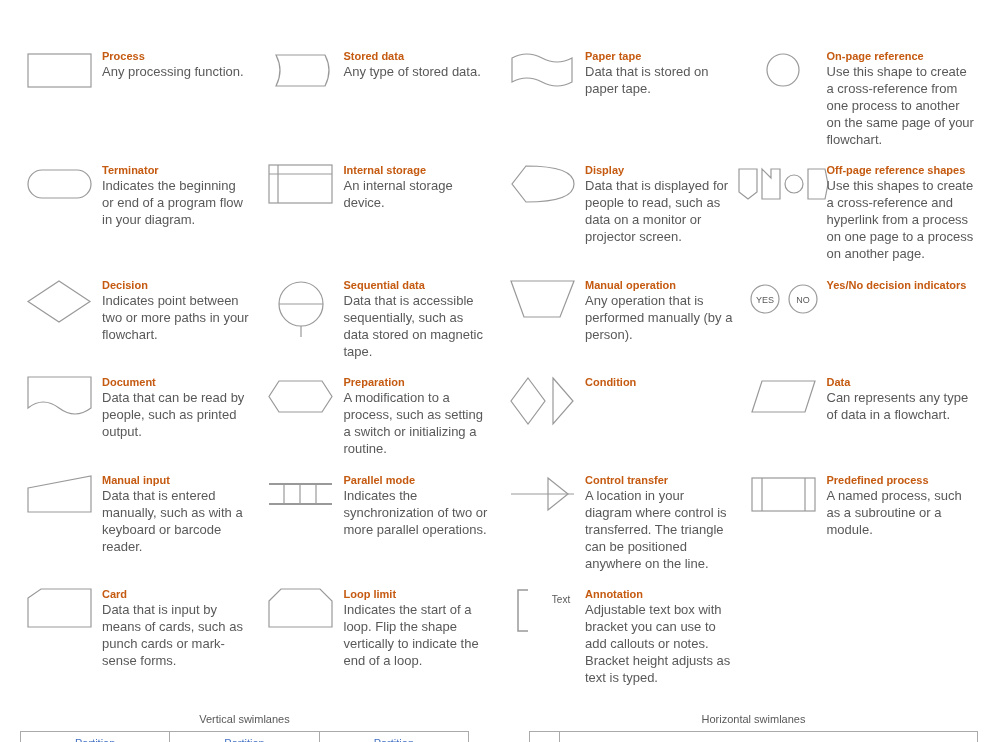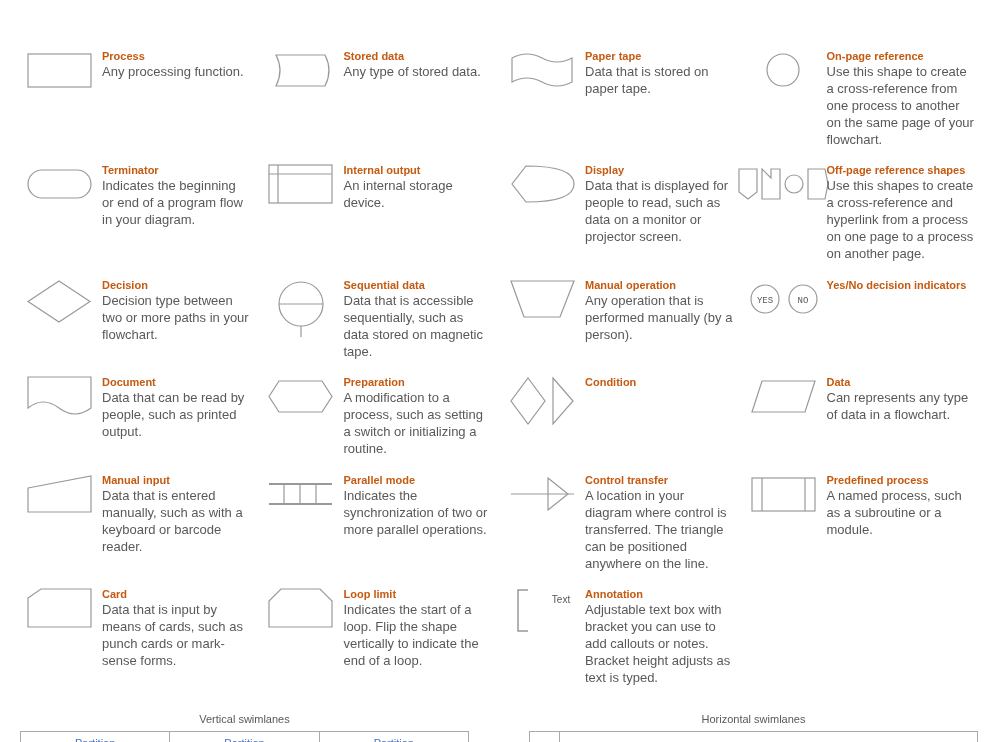--- a/index.html
+++ b/index.html
@@ -206,21 +206,21 @@
 
     <div class="shape-item">
       <div class="shape-visual">
         <svg width="65" height="40">
           <rect x="1" y="1" width="63" height="38" fill="none" stroke="#999" stroke-width="1.2"></rect>
           <line x1="10" y1="1" x2="10" y2="39" stroke="#999" stroke-width="1.2"></line>
           <line x1="1" y1="10" x2="64" y2="10" stroke="#999" stroke-width="1.2"></line>
         </svg>
       </div>
       <div class="shape-info">
-        <div class="shape-title">Internal output</div>
+        <div class="shape-title">Internal storage</div>
         <div class="shape-desc">An internal storage device.</div>
       </div>
     </div>
 
     <div class="shape-item">
       <div class="shape-visual">
         <svg width="65" height="40">
           <path d="M16,2 Q64,2 64,20 Q64,38 16,38 L2,20 Z" fill="none" stroke="#999" stroke-width="1.2"></path>
         </svg>
       </div>
@@ -255,21 +255,21 @@
     </div>
 
     <div class="shape-item">
       <div class="shape-visual">
         <svg width="65" height="45">
           <polygon points="32,2 63,22.5 32,43 1,22.5" fill="none" stroke="#999" stroke-width="1.2"></polygon>
         </svg>
       </div>
       <div class="shape-info">
         <div class="shape-title">Decision</div>
-        <div class="shape-desc">Decision type between two or more paths in your flowchart.</div>
+        <div class="shape-desc">Indicates point between two or more paths in your flowchart.</div>
       </div>
     </div>
 
     <div class="shape-item">
       <div class="shape-visual">
         <svg width="50" height="50">
           <circle cx="25" cy="25" r="22" fill="none" stroke="#999" stroke-width="1.2"></circle>
           <line x1="3" y1="25" x2="47" y2="25" stroke="#999" stroke-width="1.2"></line>
           <line x1="25" y1="47" x2="25" y2="58" stroke="#999" stroke-width="1.2"></line>
         </svg>
@@ -287,21 +287,21 @@
         </svg>
       </div>
       <div class="shape-info">
         <div class="shape-title">Manual operation</div>
         <div class="shape-desc">Any operation that is performed manually (by a person).</div>
       </div>
     </div>
 
     <div class="shape-item">
       <div class="shape-visual">
-        <div style="display:flex;align-items:center;gap:6px;font-family:Liberation Mono, monospace;">
+        <div style="display:flex;align-items:center;gap:6px;">
           <svg width="32" height="32">
             <circle cx="16" cy="16" r="14" fill="none" stroke="#999" stroke-width="1.2"></circle>
             <text x="16" y="20" text-anchor="middle" font-size="9" fill="#595959">YES</text>
           </svg>
           <svg width="32" height="32">
             <circle cx="16" cy="16" r="14" fill="none" stroke="#999" stroke-width="1.2"></circle>
             <text x="16" y="20" text-anchor="middle" font-size="9" fill="#595959">NO</text>
           </svg>
         </div>
       </div>

